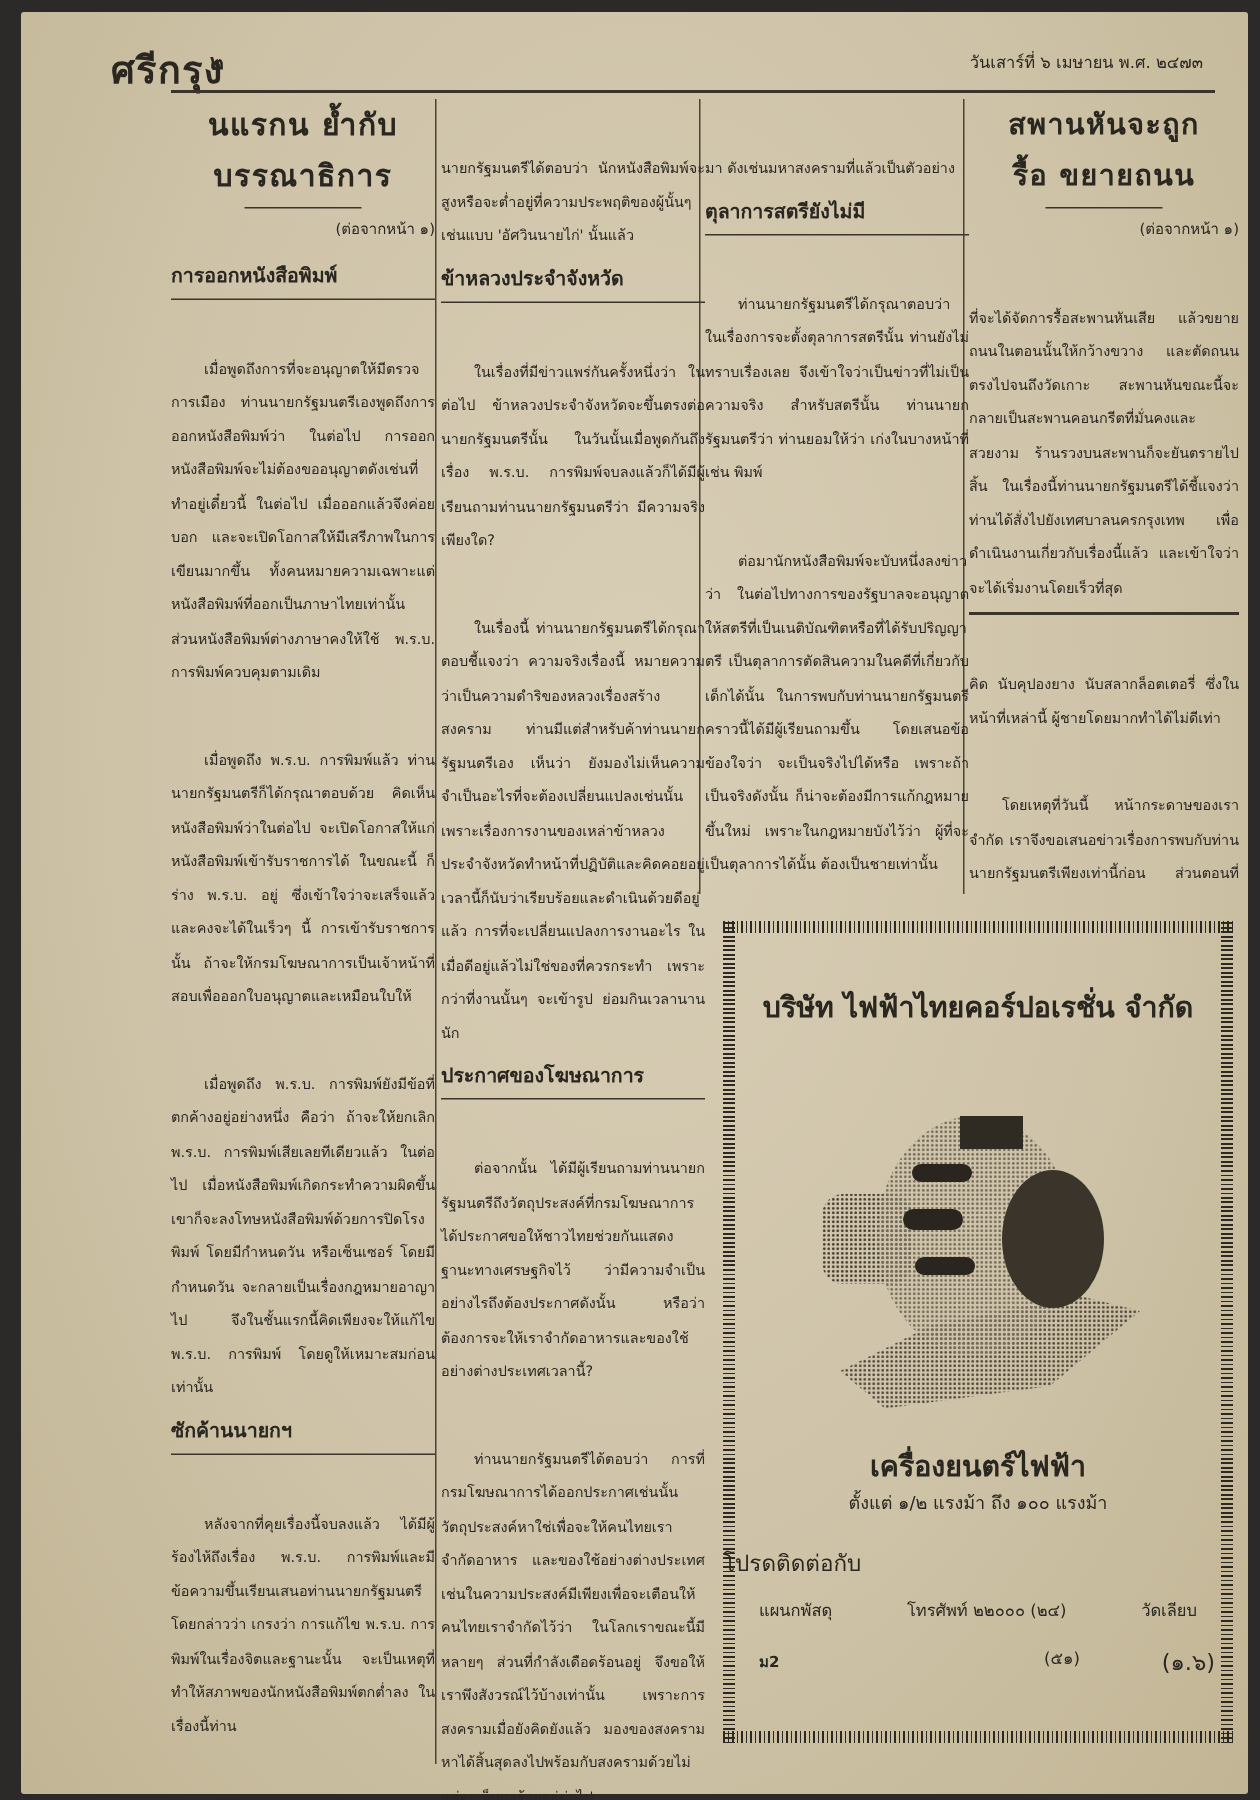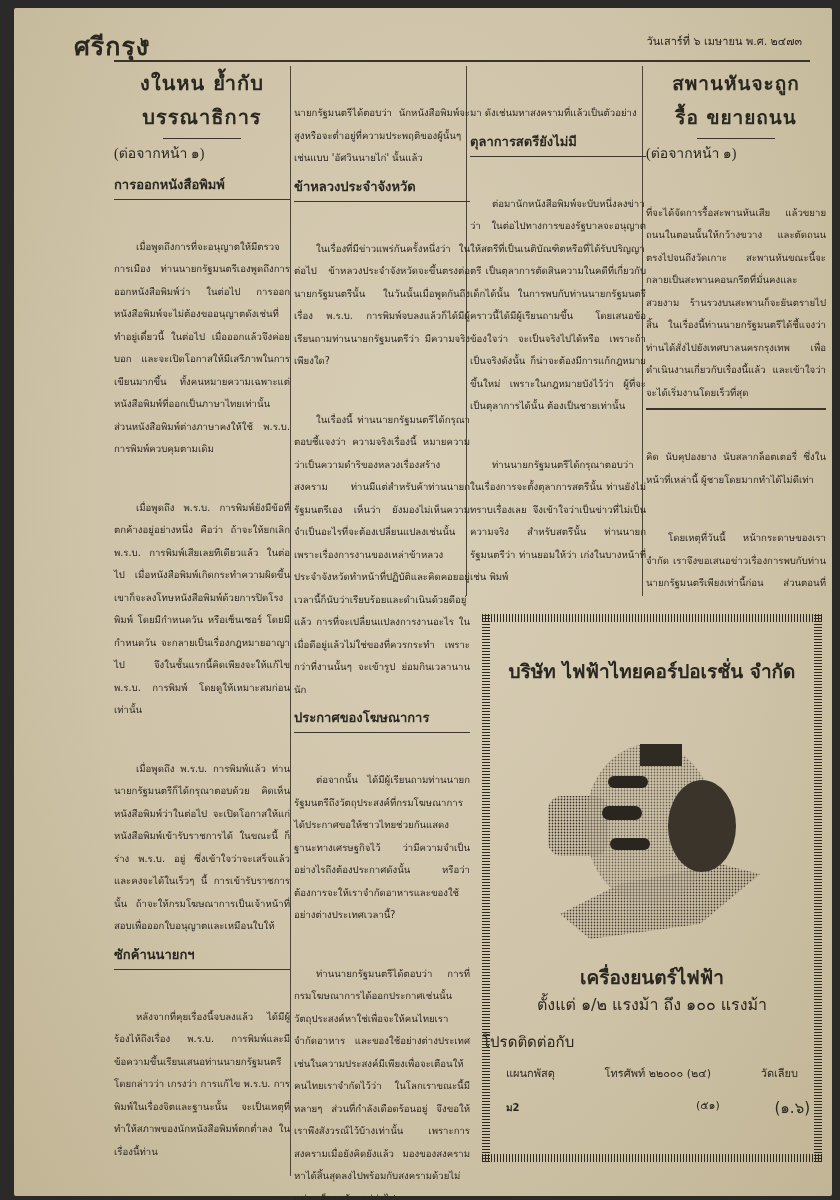--- a/index.html
+++ b/index.html
@@ -20,38 +20,38 @@
   .col p { text-align: justify; text-indent: 22px; margin-top: 36px; }
   .col p.noindent { text-indent: 0; }
   .vline { position: absolute; border-left: 1px solid #4a4336; }
   .c1 { left: 100px; width: 176px; }
   .c2 { left: 280px; width: 176px; }
   .c3 { left: 456px; width: 176px; }
   .c4 { left: 632px; width: 180px; }
 
   .headline { text-align: center; font-size: 20px; font-weight: bold; line-height: 34px; letter-spacing: 1px; }
   .headline.sm { font-size: 19px; }
-  .cont { text-align: left; font-size: 14px; margin: 4px 0 6px; font-family: Liberation Serif, serif; }
+  .cont { text-align: right; font-size: 10px; margin: 4px 0 6px; }
   .hr-short { width: 78px; margin: 4px auto 0; border-top: 1px solid #3a342a; }
   .subhead { font-size: 13px; font-weight: bold; line-height: 26px; border-bottom: 1.5px solid #3a342a; margin: 4px 0 6px; padding-bottom: 1px; }
   .sep { border-top: 2px solid #3a342a; margin: 4px 0 6px; }
 
   .ad {
     position: absolute; left: 462px; top: 600px; width: 352px; height: 560px;
     border: 6px solid transparent;
     background:
       repeating-linear-gradient(90deg, #2d2820 0 1px, transparent 1px 3px) top/100% 8px no-repeat,
       repeating-linear-gradient(90deg, #2d2820 0 1px, transparent 1px 3px) bottom/100% 8px no-repeat,
       repeating-linear-gradient(0deg, #2d2820 0 1px, transparent 1px 3px) left/8px 100% no-repeat,
       repeating-linear-gradient(0deg, #2d2820 0 1px, transparent 1px 3px) right/8px 100% no-repeat;
   }
   .ad .company { position: absolute; top: 42px; left: 0; right: 0; text-align: center; font-size: 19px; font-weight: bold; }
   .ad .motor { position: absolute; left: 48px; top: 100px; width: 240px; height: 240px; }
   .ad .product { position: absolute; top: 348px; left: 0; right: 0; text-align: center; font-size: 19px; font-weight: bold; }
-  .ad .range { position: absolute; top: 378px; left: 0; right: 0; text-align: center; font-size: 16px; }
+  .ad .range { position: absolute; top: 378px; left: 0; right: 0; text-align: center; font-size: 12px; }
   .ad .contact { position: absolute; top: 416px; left: 0; right: 0; text-align: left; font-size: 15px; }
   .ad .addr { position: absolute; top: 450px; left: 24px; right: 24px; display: flex; justify-content: space-between; font-size: 11px; }
   .ad .code { position: absolute; top: 486px; left: 24px; font-size: 10px; font-weight: bold; }
   .ad .ref1 { position: absolute; top: 482px; left: 214px; font-size: 11px; }
   .ad .ref2 { position: absolute; top: 482px; right: 12px; font-size: 15px; }
 </style>
 </head>
 <body>
 
 <div class="page">
@@ -61,47 +61,47 @@
     <div class="title">ศรีกรุง</div>
     <span class="date">วันเสาร์ที่ ๖ เมษายน พ.ศ. ๒๔๗๓</span>
   </div>
   <div class="rule-top"></div>
 
   <div class="vline" style="left:276px; top:58px; height:1110px;"></div>
   <div class="vline" style="left:452px; top:58px; height:530px;"></div>
   <div class="vline" style="left:628px; top:58px; height:530px;"></div>
 
   <div class="col c1">
-    <div class="headline">งในหน ย้ำกับ</div>
+    <div class="headline">นแรกน ย้ำกับ</div>
     <div class="headline">บรรณาธิการ</div>
     <div class="hr-short"></div>
     <div class="cont">(ต่อจากหน้า ๑)</div>
     <div class="subhead">การออกหนังสือพิมพ์</div>
     <p>เมื่อพูดถึงการที่จะอนุญาตให้มีตรวจการเมือง ท่านนายกรัฐมนตรีเองพูดถึงการออกหนังสือพิมพ์ว่า ในต่อไป การออกหนังสือพิมพ์จะไม่ต้องขออนุญาตดังเช่นที่ทำอยู่เดี๋ยวนี้ ในต่อไป เมื่อออกแล้วจึงค่อยบอก และจะเปิดโอกาสให้มีเสรีภาพในการเขียนมากขึ้น ทั้งคนหมายความเฉพาะแต่หนังสือพิมพ์ที่ออกเป็นภาษาไทยเท่านั้น ส่วนหนังสือพิมพ์ต่างภาษาคงให้ใช้ พ.ร.บ. การพิมพ์ควบคุมตามเดิม</p>
+    <p>เมื่อพูดถึง พ.ร.บ. การพิมพ์แล้ว ท่านนายกรัฐมนตรีก็ได้กรุณาตอบด้วย คิดเห็นหนังสือพิมพ์ว่าในต่อไป จะเปิดโอกาสให้แก่หนังสือพิมพ์เข้ารับราชการได้ ในขณะนี้ ก็ร่าง พ.ร.บ. อยู่ ซึ่งเข้าใจว่าจะเสร็จแล้ว และคงจะได้ในเร็วๆ นี้ การเข้ารับราชการนั้น ถ้าจะให้กรมโฆษณาการเป็นเจ้าหน้าที่สอบเพื่อออกใบอนุญาตและเหมือนใบให้</p>
     <p>เมื่อพูดถึง พ.ร.บ. การพิมพ์ยังมีข้อที่ตกค้างอยู่อย่างหนึ่ง คือว่า ถ้าจะให้ยกเลิก พ.ร.บ. การพิมพ์เสียเลยทีเดียวแล้ว ในต่อไป เมื่อหนังสือพิมพ์เกิดกระทำความผิดขึ้นเขาก็จะลงโทษหนังสือพิมพ์ด้วยการปิดโรงพิมพ์ โดยมีกำหนดวัน หรือเซ็นเซอร์ โดยมีกำหนดวัน จะกลายเป็นเรื่องกฎหมายอาญาไป จึงในชั้นแรกนี้คิดเพียงจะให้แก้ไข พ.ร.บ. การพิมพ์ โดยดูให้เหมาะสมก่อนเท่านั้น</p>
-    <p>เมื่อพูดถึง พ.ร.บ. การพิมพ์แล้ว ท่านนายกรัฐมนตรีก็ได้กรุณาตอบด้วย คิดเห็นหนังสือพิมพ์ว่าในต่อไป จะเปิดโอกาสให้แก่หนังสือพิมพ์เข้ารับราชการได้ ในขณะนี้ ก็ร่าง พ.ร.บ. อยู่ ซึ่งเข้าใจว่าจะเสร็จแล้ว และคงจะได้ในเร็วๆ นี้ การเข้ารับราชการนั้น ถ้าจะให้กรมโฆษณาการเป็นเจ้าหน้าที่สอบเพื่อออกใบอนุญาตและเหมือนใบให้</p>
     <div class="subhead">ซักค้านนายกฯ</div>
     <p>หลังจากที่คุยเรื่องนี้จบลงแล้ว ได้มีผู้ร้องไห้ถึงเรื่อง พ.ร.บ. การพิมพ์และมีข้อความขึ้นเรียนเสนอท่านนายกรัฐมนตรีโดยกล่าวว่า เกรงว่า การแก้ไข พ.ร.บ. การพิมพ์ในเรื่องจิตและฐานะนั้น จะเป็นเหตุที่ทำให้สภาพของนักหนังสือพิมพ์ตกต่ำลง ในเรื่องนี้ท่าน</p>
   </div>
 
   <div class="col c2">
     <p class="noindent">นายกรัฐมนตรีได้ตอบว่า นักหนังสือพิมพ์จะสูงหรือจะต่ำอยู่ที่ความประพฤติของผู้นั้นๆ เช่นแบบ 'อัศวินนายไก่' นั้นแล้ว</p>
     <div class="subhead">ข้าหลวงประจำจังหวัด</div>
     <p>ในเรื่องที่มีข่าวแพร่กันครั้งหนึ่งว่า ในต่อไป ข้าหลวงประจำจังหวัดจะขึ้นตรงต่อนายกรัฐมนตรีนั้น ในวันนั้นเมื่อพูดกันถึงเรื่อง พ.ร.บ. การพิมพ์จบลงแล้วก็ได้มีผู้เรียนถามท่านนายกรัฐมนตรีว่า มีความจริงเพียงใด?</p>
     <p>ในเรื่องนี้ ท่านนายกรัฐมนตรีได้กรุณาตอบชี้แจงว่า ความจริงเรื่องนี้ หมายความว่าเป็นความดำริของหลวงเรื่องสร้างสงคราม ท่านมีแต่สำหรับค้าท่านนายกรัฐมนตรีเอง เห็นว่า ยังมองไม่เห็นความจำเป็นอะไรที่จะต้องเปลี่ยนแปลงเช่นนั้น เพราะเรื่องการงานของเหล่าข้าหลวงประจำจังหวัดทำหน้าที่ปฏิบัติและคิดคอยอยู่เวลานี้ก็นับว่าเรียบร้อยและดำเนินด้วยดีอยู่แล้ว การที่จะเปลี่ยนแปลงการงานอะไร ในเมื่อดีอยู่แล้วไม่ใช่ของที่ควรกระทำ เพราะกว่าที่งานนั้นๆ จะเข้ารูป ย่อมกินเวลานานนัก</p>
     <div class="subhead">ประกาศของโฆษณาการ</div>
     <p>ต่อจากนั้น ได้มีผู้เรียนถามท่านนายกรัฐมนตรีถึงวัตถุประสงค์ที่กรมโฆษณาการได้ประกาศขอให้ชาวไทยช่วยกันแสดงฐานะทางเศรษฐกิจไว้ ว่ามีความจำเป็นอย่างไรถึงต้องประกาศดังนั้น หรือว่าต้องการจะให้เราจำกัดอาหารและของใช้อย่างต่างประเทศเวลานี้?</p>
     <p>ท่านนายกรัฐมนตรีได้ตอบว่า การที่กรมโฆษณาการได้ออกประกาศเช่นนั้น วัตถุประสงค์หาใช่เพื่อจะให้คนไทยเราจำกัดอาหาร และของใช้อย่างต่างประเทศเช่นในความประสงค์มีเพียงเพื่อจะเตือนให้คนไทยเราจำกัดไว้ว่า ในโลกเราขณะนี้มีหลายๆ ส่วนที่กำลังเดือดร้อนอยู่ จึงขอให้เราพึงสังวรณ์ไว้บ้างเท่านั้น เพราะการสงครามเมื่อยังคิดยังแล้ว มองของสงครามหาได้สิ้นสุดลงไปพร้อมกับสงครามด้วยไม่ แต่จะเห็นผลร้ายอยู่ต่อไป</p>
   </div>
 
   <div class="col c3" style="height:530px; overflow:hidden;">
     <p class="noindent">มา ดังเช่นมหาสงครามที่แล้วเป็นตัวอย่าง</p>
     <div class="subhead">ตุลาการสตรียังไม่มี</div>
+    <p>ท่านนายกรัฐมนตรีได้กรุณาตอบว่า ในเรื่องการจะตั้งตุลาการสตรีนั้น ท่านยังไม่ทราบเรื่องเลย จึงเข้าใจว่าเป็นข่าวที่ไม่เป็นความจริง สำหรับสตรีนั้น ท่านนายกรัฐมนตรีว่า ท่านยอมให้ว่า เก่งในบางหน้าที่เช่น พิมพ์</p>
     <p>ต่อมานักหนังสือพิมพ์จะบับหนึ่งลงข่าวว่า ในต่อไปทางการของรัฐบาลจะอนุญาตให้สตรีที่เป็นเนติบัณฑิตหรือที่ได้รับปริญญาตรี เป็นตุลาการตัดสินความในคดีที่เกี่ยวกับเด็กได้นั้น ในการพบกับท่านนายกรัฐมนตรีคราวนี้ได้มีผู้เรียนถามขึ้น โดยเสนอข้อข้องใจว่า จะเป็นจริงไปได้หรือ เพราะถ้าเป็นจริงดังนั้น ก็น่าจะต้องมีการแก้กฎหมายขึ้นใหม่ เพราะในกฎหมายบังไว้ว่า ผู้ที่จะเป็นตุลาการได้นั้น ต้องเป็นชายเท่านั้น</p>
-    <p>ท่านนายกรัฐมนตรีได้กรุณาตอบว่า ในเรื่องการจะตั้งตุลาการสตรีนั้น ท่านยังไม่ทราบเรื่องเลย จึงเข้าใจว่าเป็นข่าวที่ไม่เป็นความจริง สำหรับสตรีนั้น ท่านนายกรัฐมนตรีว่า ท่านยอมให้ว่า เก่งในบางหน้าที่เช่น พิมพ์</p>
   </div>
 
   <div class="col c4" style="height:530px; overflow:hidden;">
     <div class="headline sm">สพานหันจะถูก</div>
     <div class="headline sm">รื้อ ขยายถนน</div>
     <div class="hr-short"></div>
     <div class="cont">(ต่อจากหน้า ๑)</div>
     <p class="noindent">ที่จะได้จัดการรื้อสะพานหันเสีย แล้วขยายถนนในตอนนั้นให้กว้างขวาง และตัดถนนตรงไปจนถึงวัดเกาะ สะพานหันขณะนี้จะกลายเป็นสะพานคอนกรีตที่มั่นคงและสวยงาม ร้านรวงบนสะพานก็จะยันตรายไปสิ้น ในเรื่องนี้ท่านนายกรัฐมนตรีได้ชี้แจงว่า ท่านได้สั่งไปยังเทศบาลนครกรุงเทพ เพื่อดำเนินงานเกี่ยวกับเรื่องนี้แล้ว และเข้าใจว่าจะได้เริ่มงานโดยเร็วที่สุด</p>
     <div class="sep"></div>
     <p class="noindent">คิด นับคุปองยาง นับสลากล็อตเตอรี่ ซึ่งในหน้าที่เหล่านี้ ผู้ชายโดยมากทำได้ไม่ดีเท่า</p>

